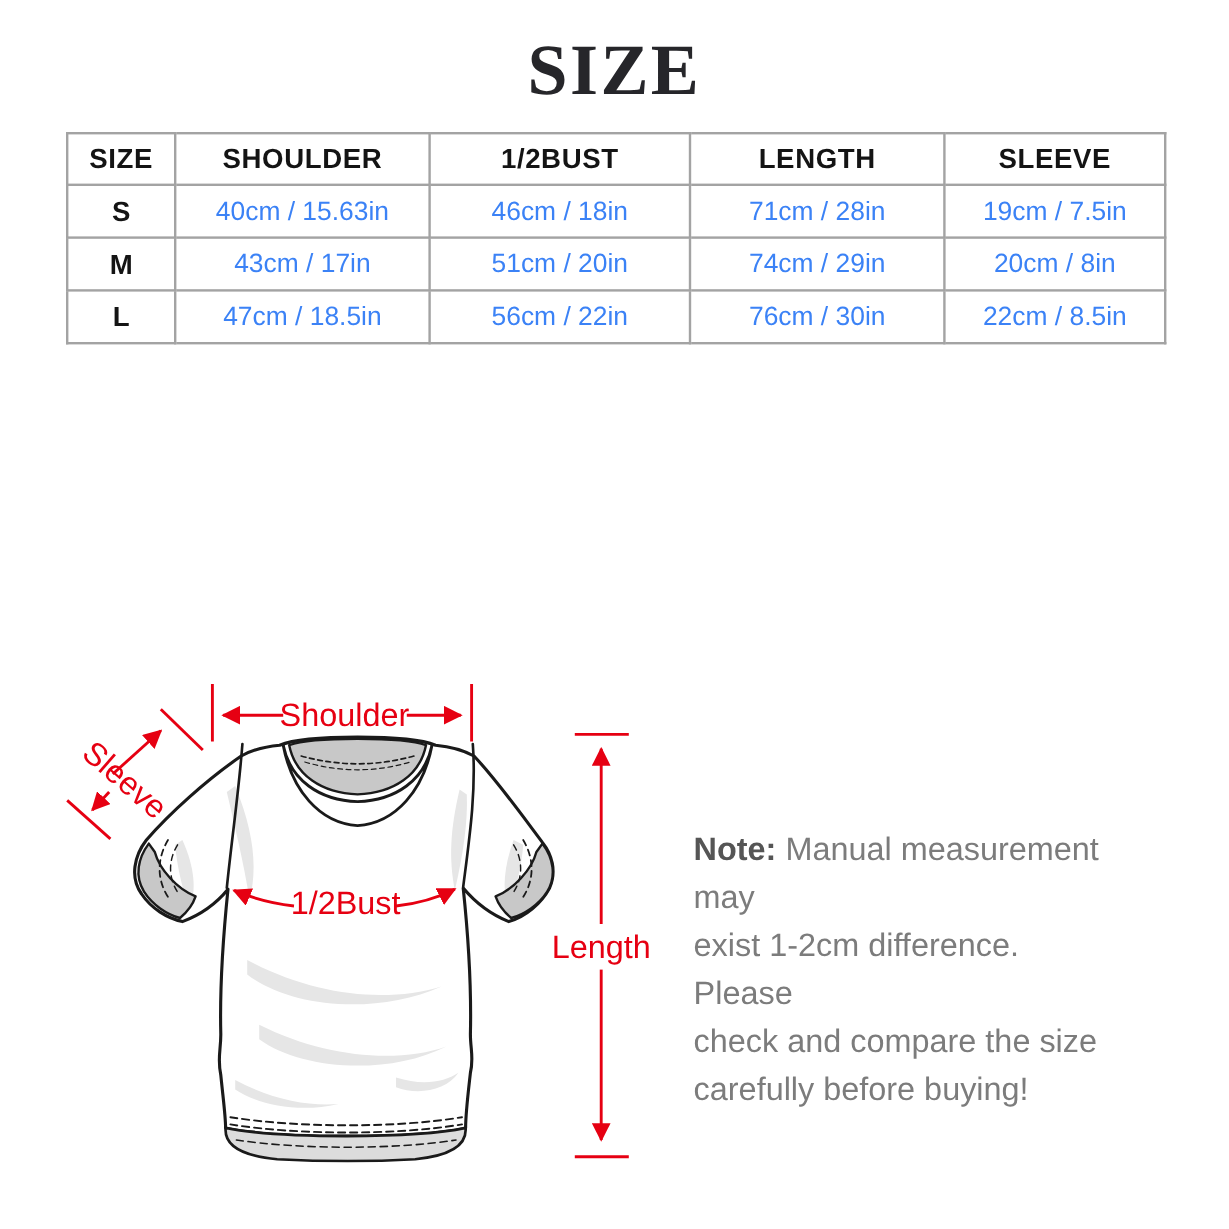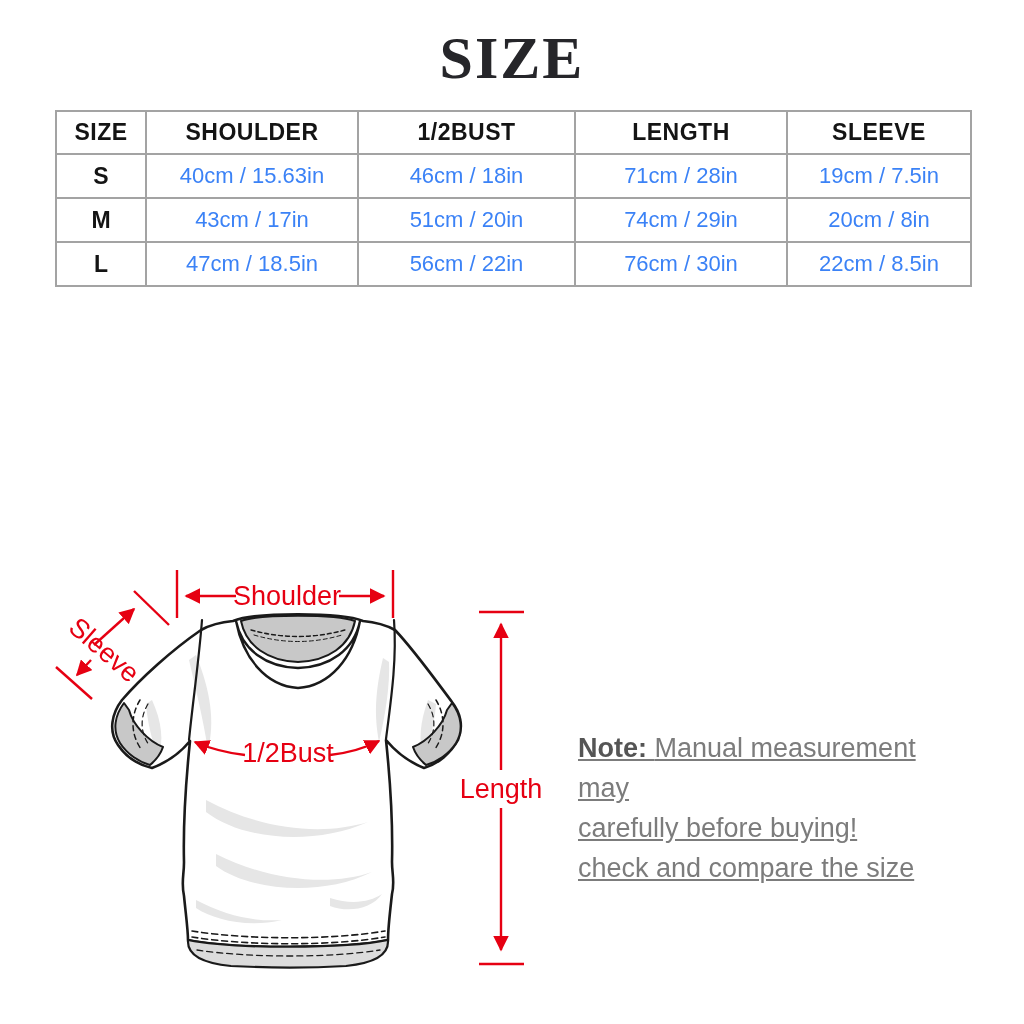--- a/index.html
+++ b/index.html
@@ -21,22 +21,22 @@
     padding:0;overflow:hidden;white-space:nowrap;
   }
   .size-table th{height:41px;font-size:23px;font-weight:bold;color:#141414;letter-spacing:.5px;}
   .size-table td{height:42px;font-size:22px;color:#3b82f6;}
   .size-table td.size-col{font-weight:bold;color:#141414;font-size:23px;}
   .diagram-svg{position:absolute;left:0;top:555px;}
   .red-label{
     font-family:"Liberation Sans",sans-serif;font-size:27px;fill:#e60012;
   }
   .note{
-    position:absolute;left:578px;top:728px;width:345px;
-    font-size:27px;line-height:40px;color:#7c7c7c;text-decoration:underline;
+    position:absolute;left:578px;top:688px;width:345px;
+    font-size:27px;line-height:40px;color:#7c7c7c;
   }
   .note-prefix{font-weight:bold;color:#555555;}
 </style>
 </head>
 <body>
 
 <div class="page-title">SIZE</div>
 
 <table class="size-table">
   <colgroup>
@@ -172,15 +172,16 @@
       <line x1="501" y1="770" x2="501" y2="624" marker-end="url(#arrowhead)"></line>
       <line x1="501" y1="808" x2="501" y2="950" marker-end="url(#arrowhead)"></line>
       <line x1="479" y1="964" x2="524" y2="964"></line>
       <text class="red-label" x="501" y="798" text-anchor="middle" stroke="none" fill="#e60012">Length</text>
     </g>
   </g>
 </svg>
 
 <div class="note">
   <div class="note-line"><span class="note-prefix">Note:</span> <span>Manual measurement may</span></div>
+  <div class="note-line">exist 1-2cm difference. Please</div>
+  <div class="note-line">check and compare the size</div>
   <div class="note-line">carefully before buying!</div>
-  <div class="note-line">check and compare the size</div>
 </div>
 
 </body></html>

